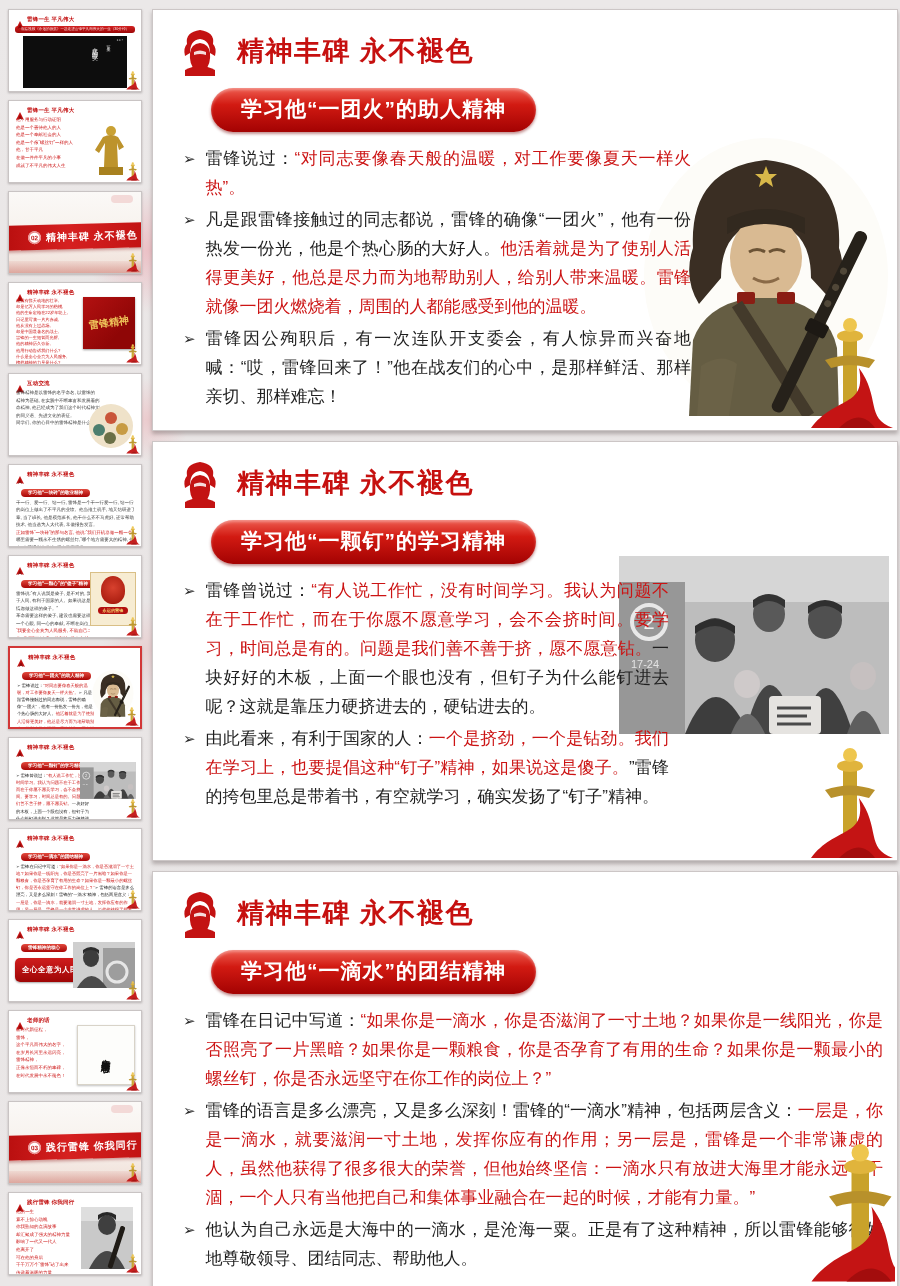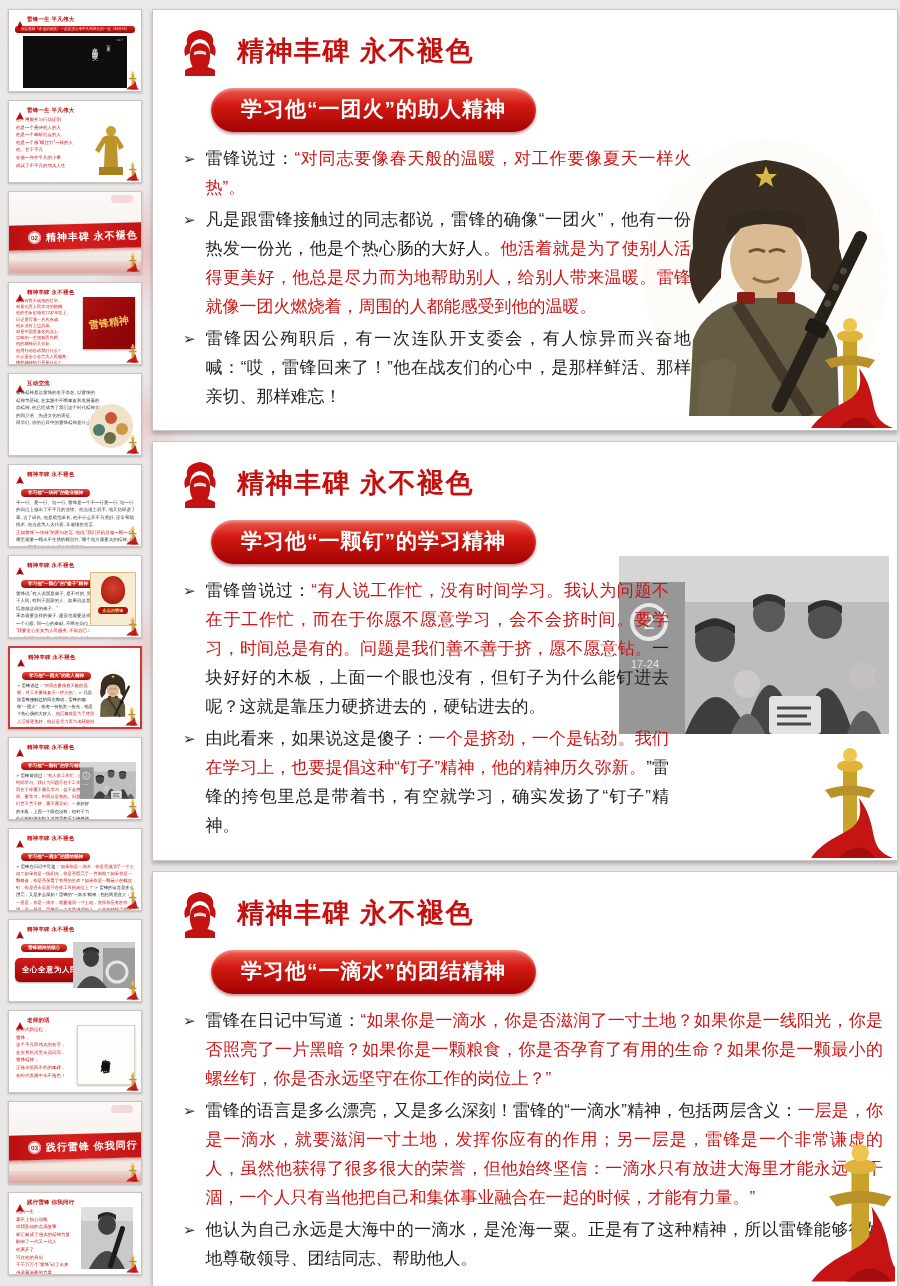--- a/index.html
+++ b/index.html
@@ -527,21 +527,21 @@
             <path fill="#c31212" d="M8 44 Q23 36 38 44 L38 50 L8 50Z"></path>
           </svg></div>
         <h2 class="slide-title">精神丰碑 永不褪色</h2>
       </div><div class="slide-badge">学习他“一颗钉”的学习精神</div><ul class="bullets" style="width: 486px;">
         <li>
           <span class="mark">➢</span>
           <p><span class="seg-black">雷锋曾说过：</span><span class="seg-red">“有人说工作忙，没有时间学习。我认为问题不在于工作忙，而在于你愿不愿意学习，会不会挤时间。要学习，时间总是有的。问题是我们善不善于挤，愿不愿意钻。</span><span class="seg-black">一块好好的木板，上面一个眼也没有，但钉子为什么能钉进去呢？这就是靠压力硬挤进去的，硬钻进去的。</span></p>
         </li>
         <li>
           <span class="mark">➢</span>
-          <p><span class="seg-black">由此看来，如果说这是傻子：</span><span class="seg-red">一个是挤劲，一个是钻劲。我们在学习上，也要提倡这种“钉子”精神，他的精神历久弥新。</span><span class="seg-black">”雷锋的挎包里总是带着书，有空就学习，确实发扬了“钉子”精神。</span></p>
+          <p><span class="seg-black">由此看来，有利于国家的人：</span><span class="seg-red">一个是挤劲，一个是钻劲。我们在学习上，也要提倡这种“钉子”精神，如果说这是傻子。</span><span class="seg-black">”雷锋的挎包里总是带着书，有空就学习，确实发扬了“钉子”精神。</span></p>
         </li>
       </ul><div class="slide-img" style="right: 8px; top: 114px;"><svg width="270" height="178" viewBox="0 0 270 178" xmlns="http://www.w3.org/2000/svg">
           <rect width="270" height="178" fill="#bdbdbd"></rect>
           <rect width="270" height="46" fill="#d6d6d6"></rect>
           <rect x="0" y="26" width="66" height="152" fill="#979797"></rect>
           <circle cx="30" cy="66" r="17" fill="none" stroke="#e8e8e8" stroke-width="4"></circle>
           <text x="30" y="73" font-size="20" fill="#efefef" text-anchor="middle" font-family="Liberation Sans,sans-serif">2</text>
           <text x="26" y="112" font-size="11" fill="#e3e3e3" text-anchor="middle" font-family="Liberation Sans,sans-serif">17-24</text>
           <ellipse cx="96" cy="84" rx="20" ry="22" fill="#4a4a4a"></ellipse>
           <path fill="#2e2e2e" d="M76 78 Q96 62 116 78 L116 70 Q96 56 76 70Z"></path>

